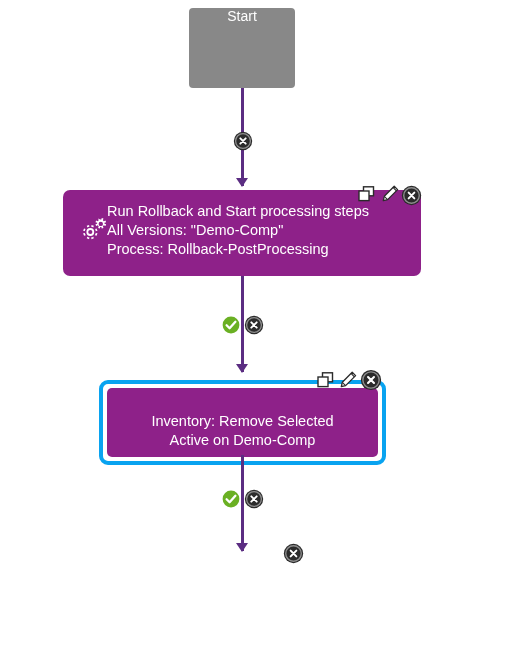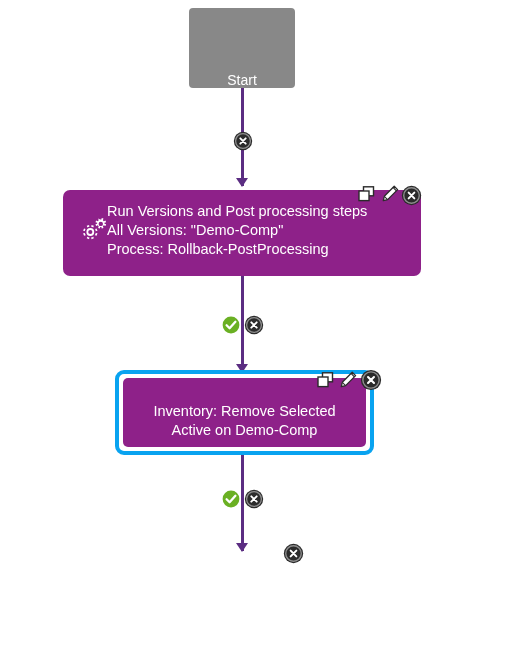--- a/index.html
+++ b/index.html
@@ -11,21 +11,21 @@
     position:relative;
   }
   #canvas{position:absolute;left:0;top:0;width:507px;height:655px;}
 
   
   .node{position:absolute;box-sizing:border-box;}
 
   .terminal{
     background:#888888;
     border-radius:4px;
-    display:flex;align-items:flex-end;justify-content:center;
+    display:flex;align-items:flex-start;justify-content:center;
     color:#ffffff;font-size:14px;
   }
 
   .step{
     background:#8e2189;
     border-radius:7px;
     color:#ffffff;
     box-sizing:border-box;
   }
   .step-text{
@@ -104,21 +104,21 @@
           <circle cx="13.3" cy="15" r="5.6" fill="#8e2189"></circle>
           <circle cx="13.3" cy="15" r="3.9" fill="#ffffff"></circle>
           <circle cx="13.3" cy="15" r="2.1" fill="#8e2189"></circle>
 
           <path d="M23.2 2.6 l1.2 0 .35 -1.7 1.7 .7 -.55 1.65 .9 .9 1.65 -.55 .7 1.7 -1.7 .35 0 1.2 1.7 .35 -.7 1.7 -1.65 -.55 -.9 .9 .55 1.65 -1.7 .7 -.35 -1.7 -1.2 0 -.35 1.7 -1.7 -.7 .55 -1.65 -.9 -.9 -1.65 .55 -.7 -1.7 1.7 -.35 0 -1.2 -1.7 -.35 .7 -1.7 1.65 .55 .9 -.9 -.55 -1.65 z"></path>
           <circle cx="23.8" cy="6.9" r="2.2" fill="#8e2189"></circle>
         </g>
       </svg>
     </span>
 
-    <div class="step-text left">Run Versions and Post processing steps
+    <div class="step-text left">Run Rollback and Start processing steps
 All Versions: "Demo-Comp"
 Process: Rollback-PostProcessing</div>
   </div>
 
   <span class="icon ico-copy" style="left:358px;top:186px;">
     <svg viewBox="0 0 17 16">
       <rect x="5.5" y="0.8" width="10" height="9" fill="#ffffff" stroke="#2b2b2b" stroke-width="1.4"></rect>
       <rect x="1" y="5" width="10" height="9.6" fill="#ffffff" stroke="#2b2b2b" stroke-width="1.4"></rect>
     </svg>
   </span>
@@ -151,21 +151,21 @@
   </span>
   <span class="icon ico-x" style="left:244px;top:315px;">
     <svg viewBox="0 0 20 20">
       <circle cx="10" cy="10" r="9.2" fill="#2b2b2b"></circle>
       <circle cx="10" cy="10" r="7.4" fill="none" stroke="#8e8e8e" stroke-width="1.3"></circle>
       <circle cx="10" cy="10" r="5.8" fill="#2b2b2b"></circle>
       <path d="M7.3 7.3 L12.7 12.7 M12.7 7.3 L7.3 12.7" stroke="#ffffff" stroke-width="1.9" stroke-linecap="round"></path>
     </svg>
   </span>
 
-  <div class="selwrap" style="left:99px;top:370px;width:259px;height:85px;margin-left:16px;">
+  <div class="selwrap" style="left:99px;top:380px;width:287px;height:85px;">
     <div class="step">
       <div class="step-text center">Inventory: Remove Selected
 Active on Demo-Comp</div>
     </div>
   </div>
 
   <span class="icon ico-copy" style="left:317px;top:372px;">
     <svg viewBox="0 0 17 16">
       <rect x="5.5" y="0.8" width="10" height="9" fill="#ffffff" stroke="#2b2b2b" stroke-width="1.4"></rect>
       <rect x="1" y="5" width="10" height="9.6" fill="#ffffff" stroke="#2b2b2b" stroke-width="1.4"></rect>

